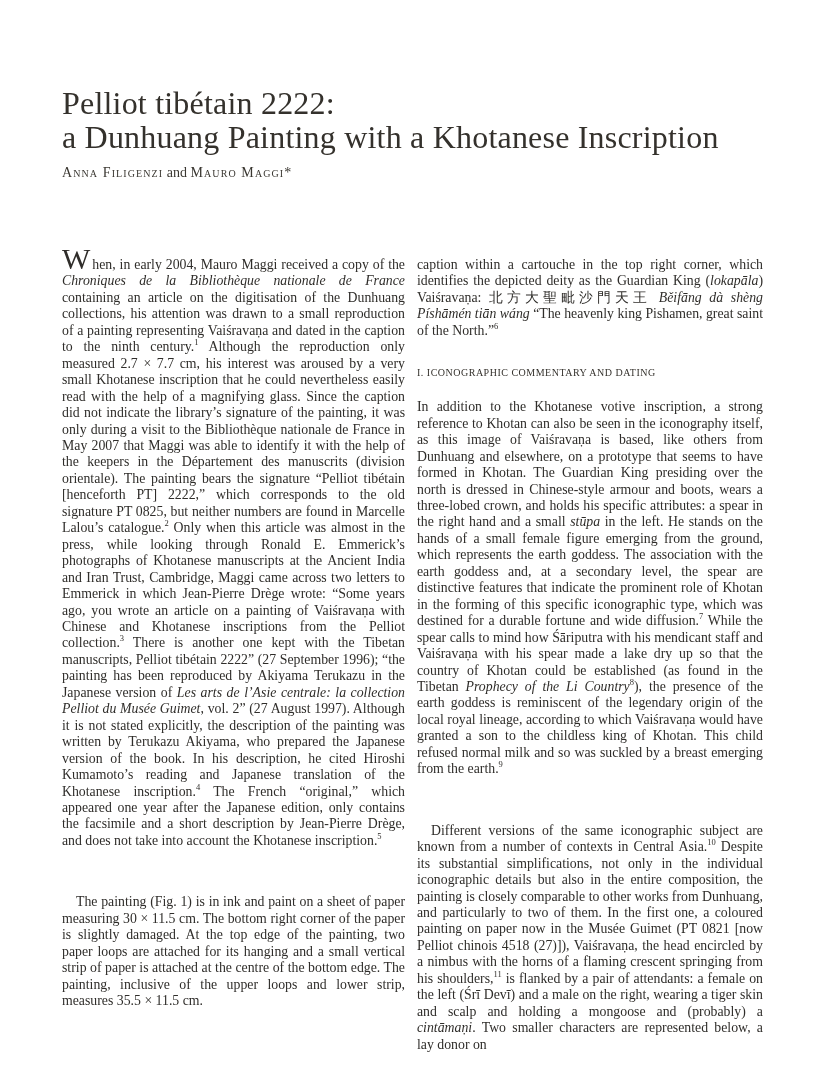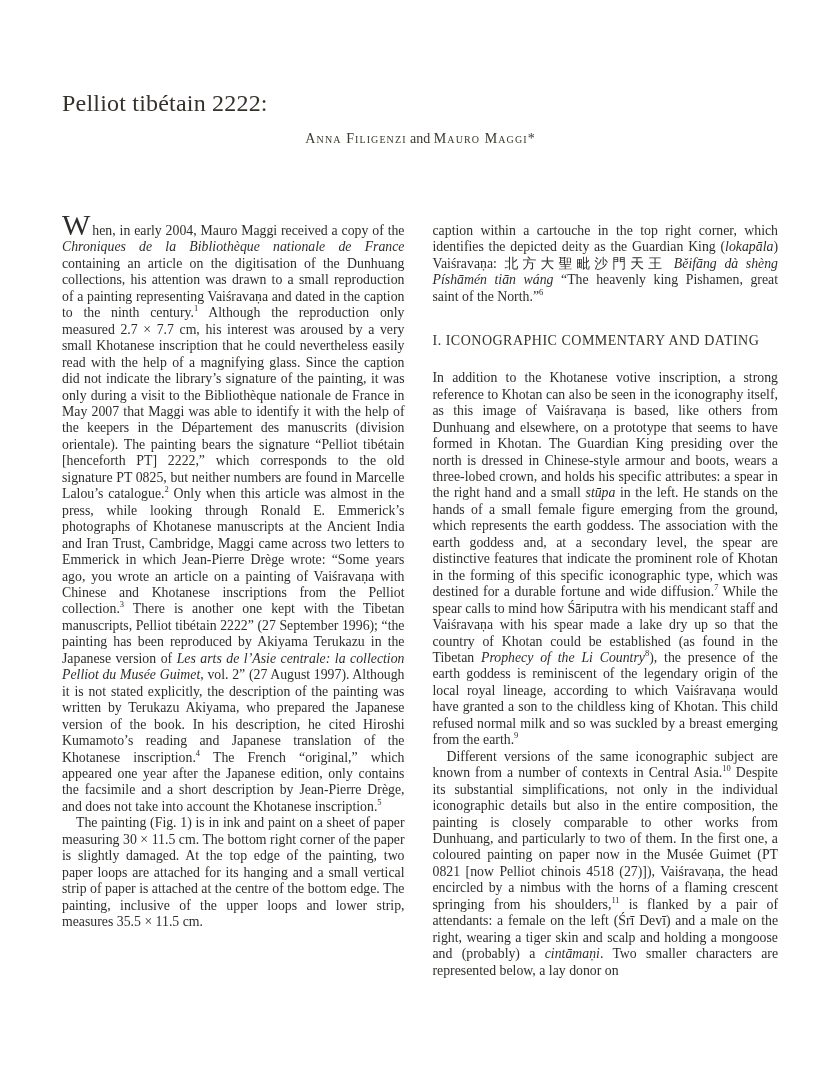--- a/index.html
+++ b/index.html
@@ -15,81 +15,81 @@
     color: #2f2d2a;
   }
   .page {
     box-sizing: border-box;
     width: 840px;
     height: 1085px;
     padding: 86px 62px 0 62px;
     background: #ffffff;
   }
   .article-title {
-    font-size: 24px;
+    font-size: 32px;
     line-height: 34px;
     font-weight: normal;
     margin: 0;
     color: #34312c;
     letter-spacing: 0.2px;
   }
   .article-title .title-line { display: block; }
   .byline {
     margin-top: 11px;
     font-size: 14px;
     color: #3a3731;
-    text-align: center;
   }
   .seg-sc {
     font-variant: small-caps;
     letter-spacing: 1.1px;
   }
   .columns {
     display: flex;
-    gap: 28px;
+    gap: 12px;
     margin-top: 76px;
   }
   .col { box-sizing: border-box; }
   .col-left  { width: 343px; }
   .col-right { width: 346px; font-family: Liberation Serif, serif; }
   p.body-para {
     font-size: 13.8px;
     line-height: 16.45px;
     text-align: justify;
     margin: 0;
     hyphens: none;
   }
-  p.body-para.indented { text-indent: 14px; }
+  p.body-para.indented { text-indent: 14px; margin-top: 45px; }
   .raised-initial {
     font-size: 30px;
     line-height: 0;
     margin-right: 2px;
     color: #2f2d2a;
   }
   .seg-i { font-style: italic; }
   sup.seg-sup {
     font-size: 8.5px;
     line-height: 0;
     vertical-align: super;
   }
   h2.section-heading {
-    font-size: 14px;
+    font-size: 10px;
     font-weight: normal;
     letter-spacing: 0.5px;
     margin: 28px 0 21px 0;
     color: #34312c;
     text-align: left;
   }
 </style>
 </head>
 <body>
 
 <div class="page">
   <h1 class="article-title">
     <span class="title-line">Pelliot tibétain 2222:</span>
+    <span class="title-line">a Dunhuang Painting with a Khotanese Inscription</span>
   </h1>
   <div class="byline"><span class="seg-sc">Anna Filigenzi</span><span> and </span><span class="seg-sc">Mauro Maggi</span><span>*</span></div>
 
   <div class="columns">
     <div class="col col-left">
         <p class="body-para"><span class="raised-initial">W</span><span>hen, in early 2004, Mauro Maggi received a copy of the </span><span class="seg-i">Chroniques de la Bibliothèque nationale de France</span><span> containing an article on the digitisation of the Dunhuang collections, his attention was drawn to a small reproduction of a painting representing Vaiśravaṇa and dated in the caption to the ninth century.</span><sup class="seg-sup">1</sup><span> Although the reproduction only measured 2.7 × 7.7 cm, his interest was aroused by a very small Khotanese inscription that he could nevertheless easily read with the help of a magnifying glass. Since the caption did not indicate the library’s signature of the painting, it was only during a visit to the Bibliothèque nationale de France in May 2007 that Maggi was able to identify it with the help of the keepers in the Département des manuscrits (division orientale). The painting bears the signature “Pelliot tibétain [henceforth PT] 2222,” which corresponds to the old signature PT 0825, but neither numbers are found in Marcelle Lalou’s catalogue.</span><sup class="seg-sup">2</sup><span> Only when this article was almost in the press, while looking through Ronald E. Emmerick’s photographs of Khotanese manuscripts at the Ancient India and Iran Trust, Cambridge, Maggi came across two letters to Emmerick in which Jean-Pierre Drège wrote: “Some years ago, you wrote an article on a painting of Vaiśravaṇa with Chinese and Khotanese inscriptions from the Pelliot collection.</span><sup class="seg-sup">3</sup><span> There is another one kept with the Tibetan manuscripts, Pelliot tibétain 2222” (27 September 1996); “the painting has been reproduced by Akiyama Terukazu in the Japanese version of </span><span class="seg-i">Les arts de l’Asie centrale: la collection Pelliot du Musée Guimet</span><span>, vol. 2” (27 August 1997). Although it is not stated explicitly, the description of the painting was written by Terukazu Akiyama, who prepared the Japanese version of the book. In his description, he cited Hiroshi Kumamoto’s reading and Japanese translation of the Khotanese inscription.</span><sup class="seg-sup">4</sup><span> The French “original,” which appeared one year after the Japanese edition, only contains the facsimile and a short description by Jean-Pierre Drège, and does not take into account the Khotanese inscription.</span><sup class="seg-sup">5</sup></p>
         <p class="body-para indented"><span>The painting (Fig. 1) is in ink and paint on a sheet of paper measuring 30 × 11.5 cm. The bottom right corner of the paper is slightly damaged. At the top edge of the painting, two paper loops are attached for its hanging and a small vertical strip of paper is attached at the centre of the bottom edge. The painting, inclusive of the upper loops and lower strip, measures 35.5 × 11.5 cm.</span></p>
       </div>
     <div class="col col-right">
         <p class="body-para"><span>caption within a cartouche in the top right corner, which identifies the depicted deity as the Guardian King (</span><span class="seg-i">lokapāla</span><span>) Vaiśravaṇa: 北方大聖毗沙門天王 </span><span class="seg-i">Běifāng dà shèng Píshāmén tiān wáng</span><span> “The heavenly king Pishamen, great saint of the North.”</span><sup class="seg-sup">6</sup></p>

